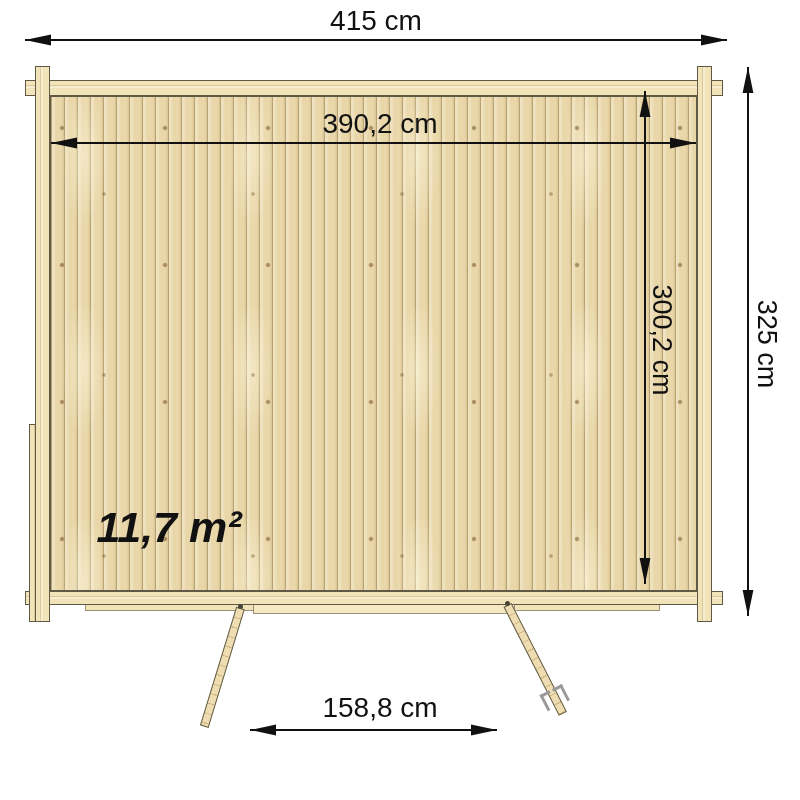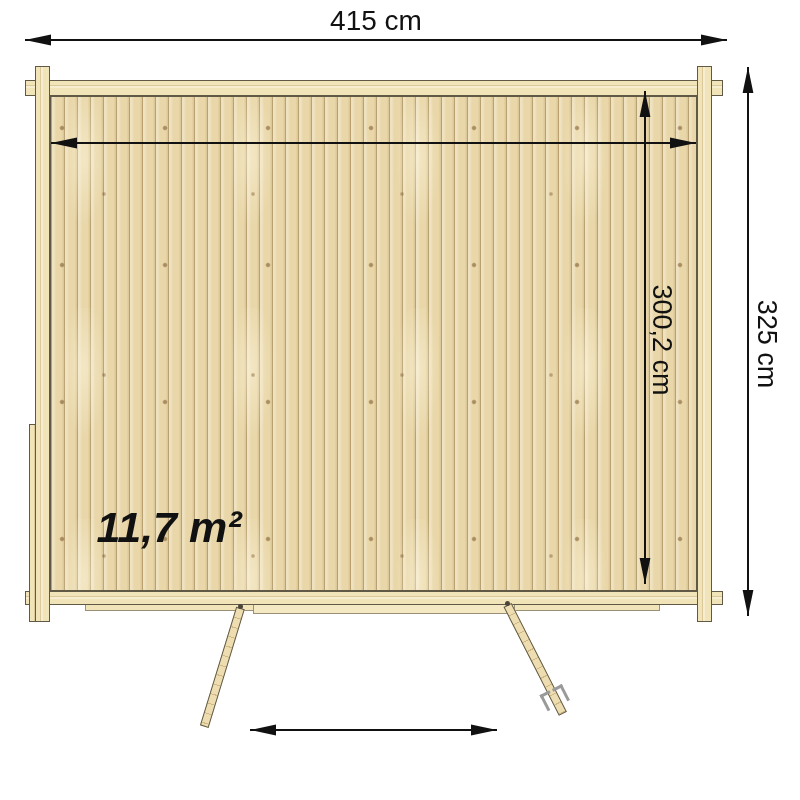--- a/index.html
+++ b/index.html
@@ -108,18 +108,20 @@
       <polygon points="748,616 742.6,590 753.4,590"></polygon>
     </g>
     <g>
       <line x1="250" y1="730" x2="497" y2="730"></line>
       <polygon points="250,730 276,724.6 276,735.4"></polygon>
       <polygon points="497,730 471,724.6 471,735.4"></polygon>
     </g>
   </svg>
 
   <div class="dim-label" style="left:376px;top:21px;">415 cm</div>
+  <div class="dim-label" style="left:380px;top:124px;">390,2 cm</div>
   <div class="dim-label rot" style="left:661px;top:340px;">300,2 cm</div>
   <div class="dim-label rot" style="left:766px;top:344px;">325 cm</div>
+  <div class="dim-label" style="left:380px;top:708px;">158,8 cm</div>
 
   <div class="area-label">11,7 m²</div>
 
 </div>
 
 </body></html>

